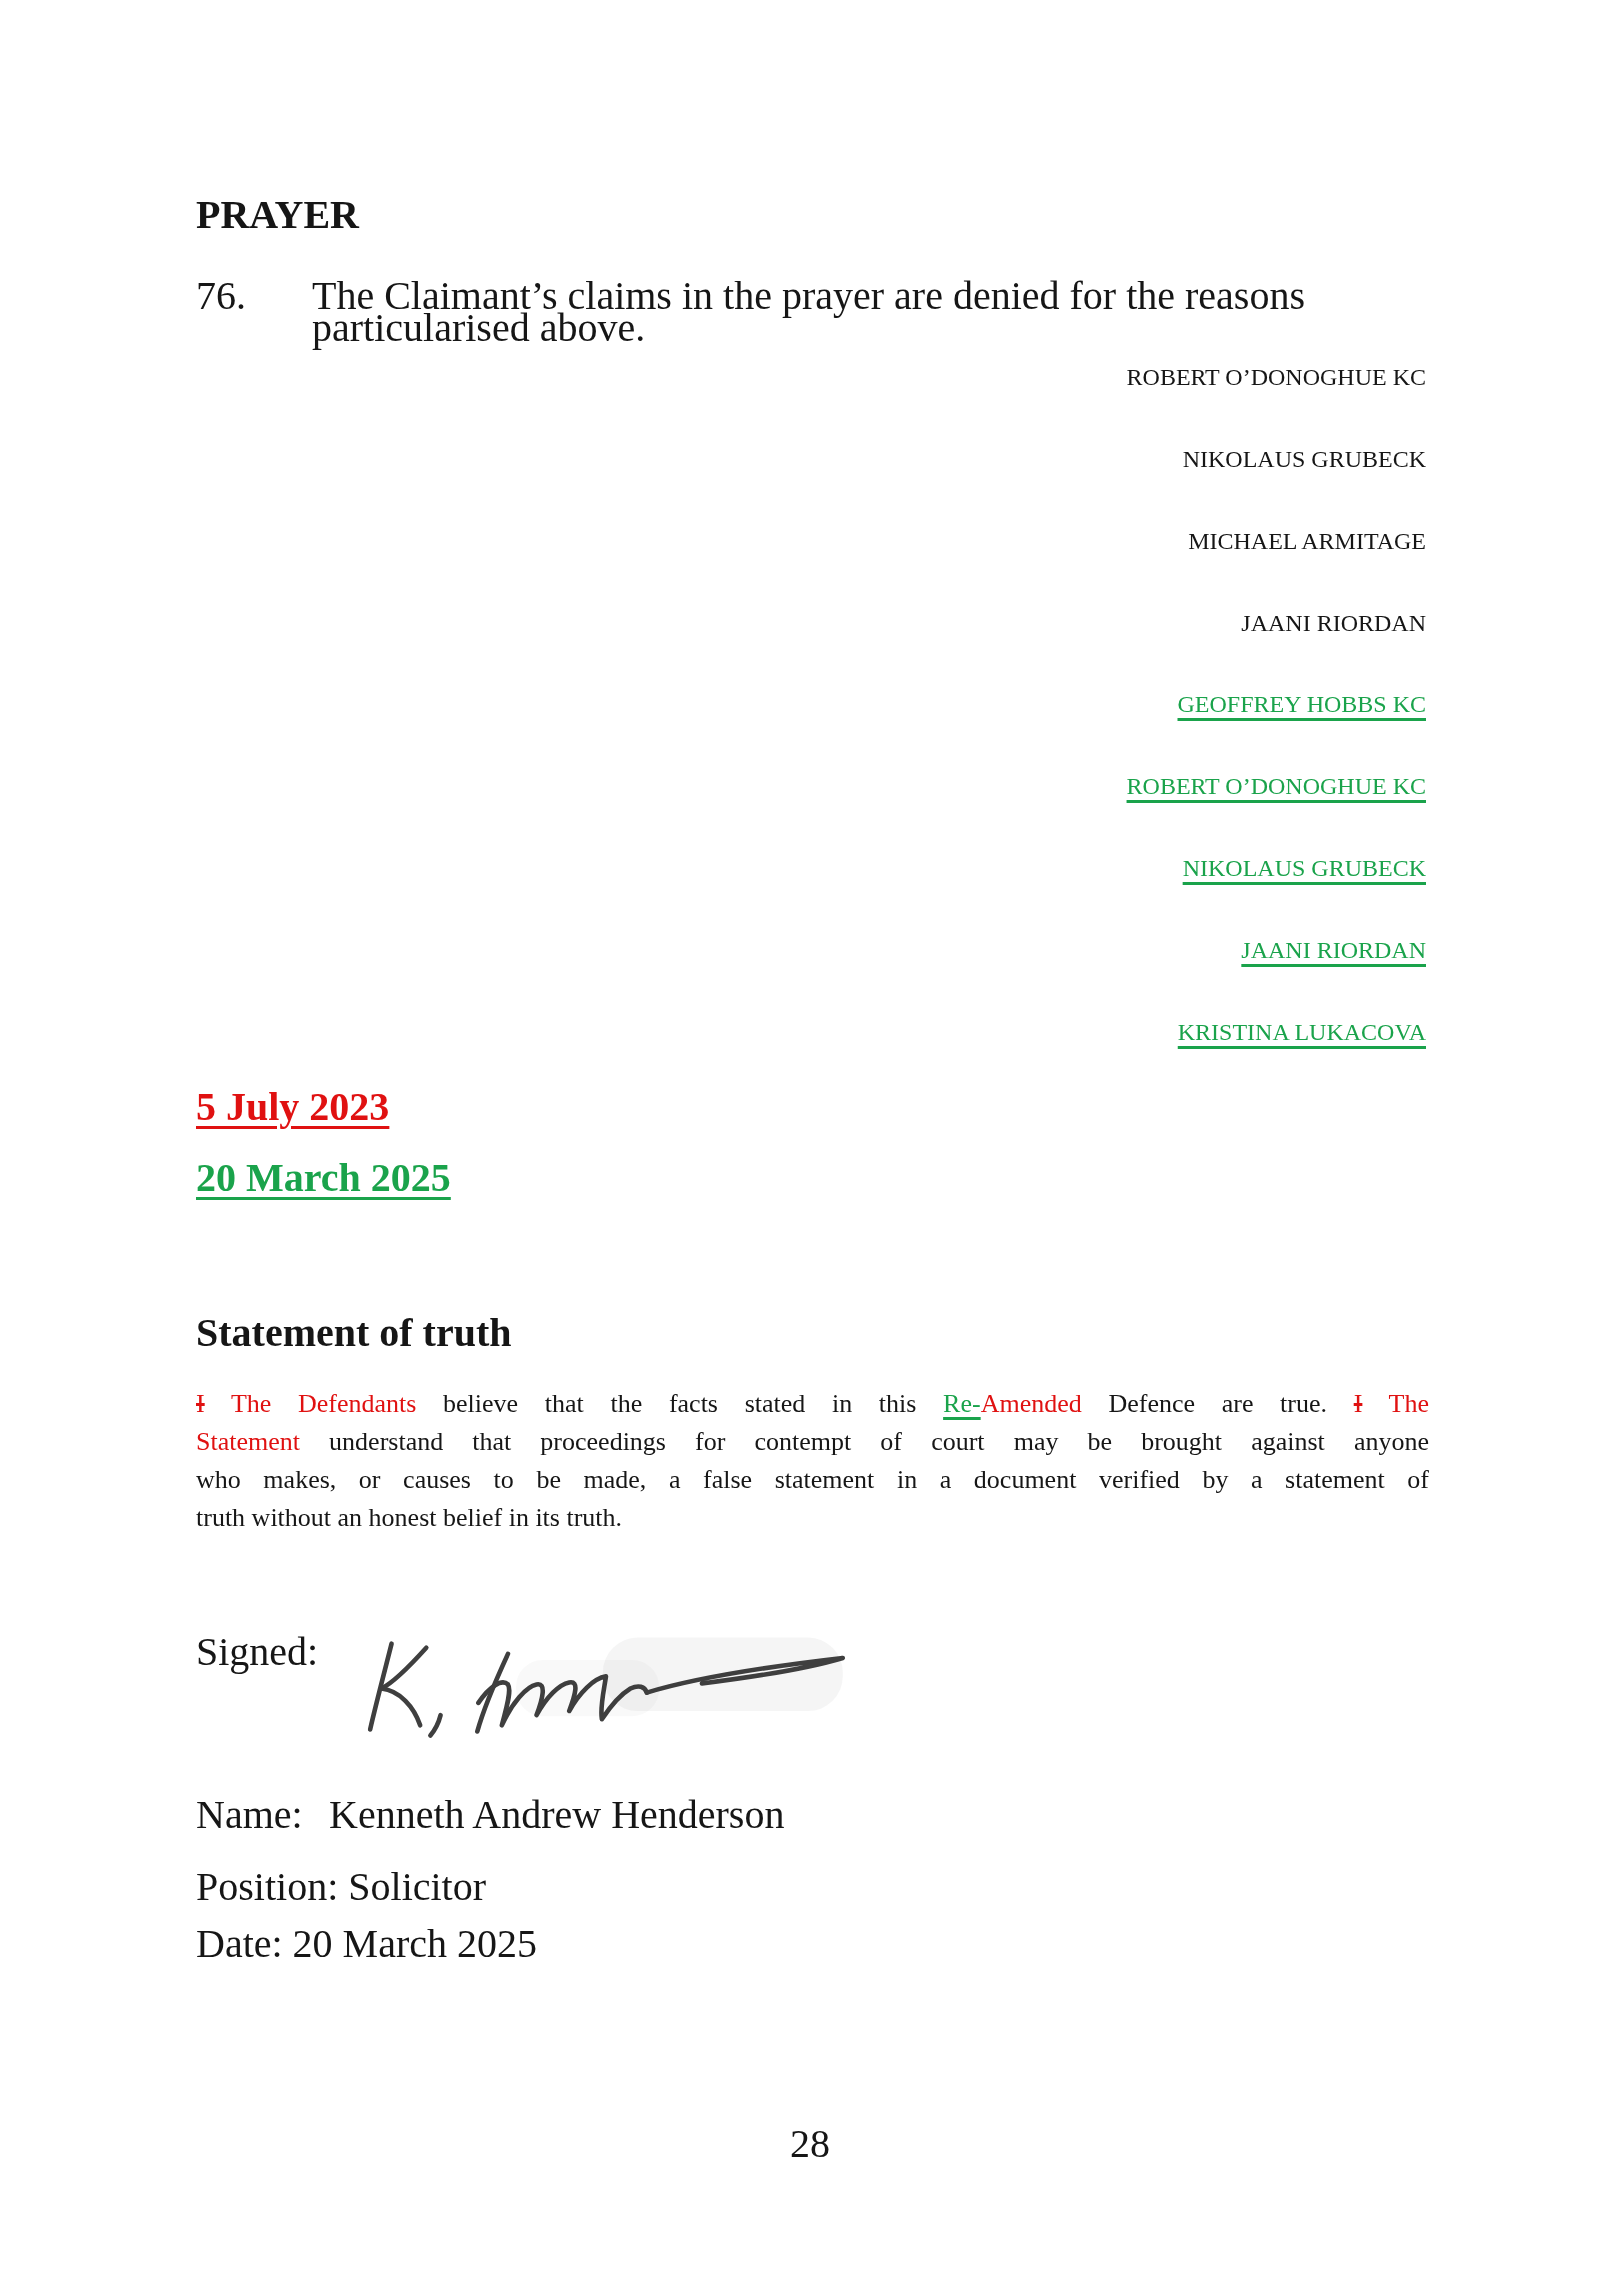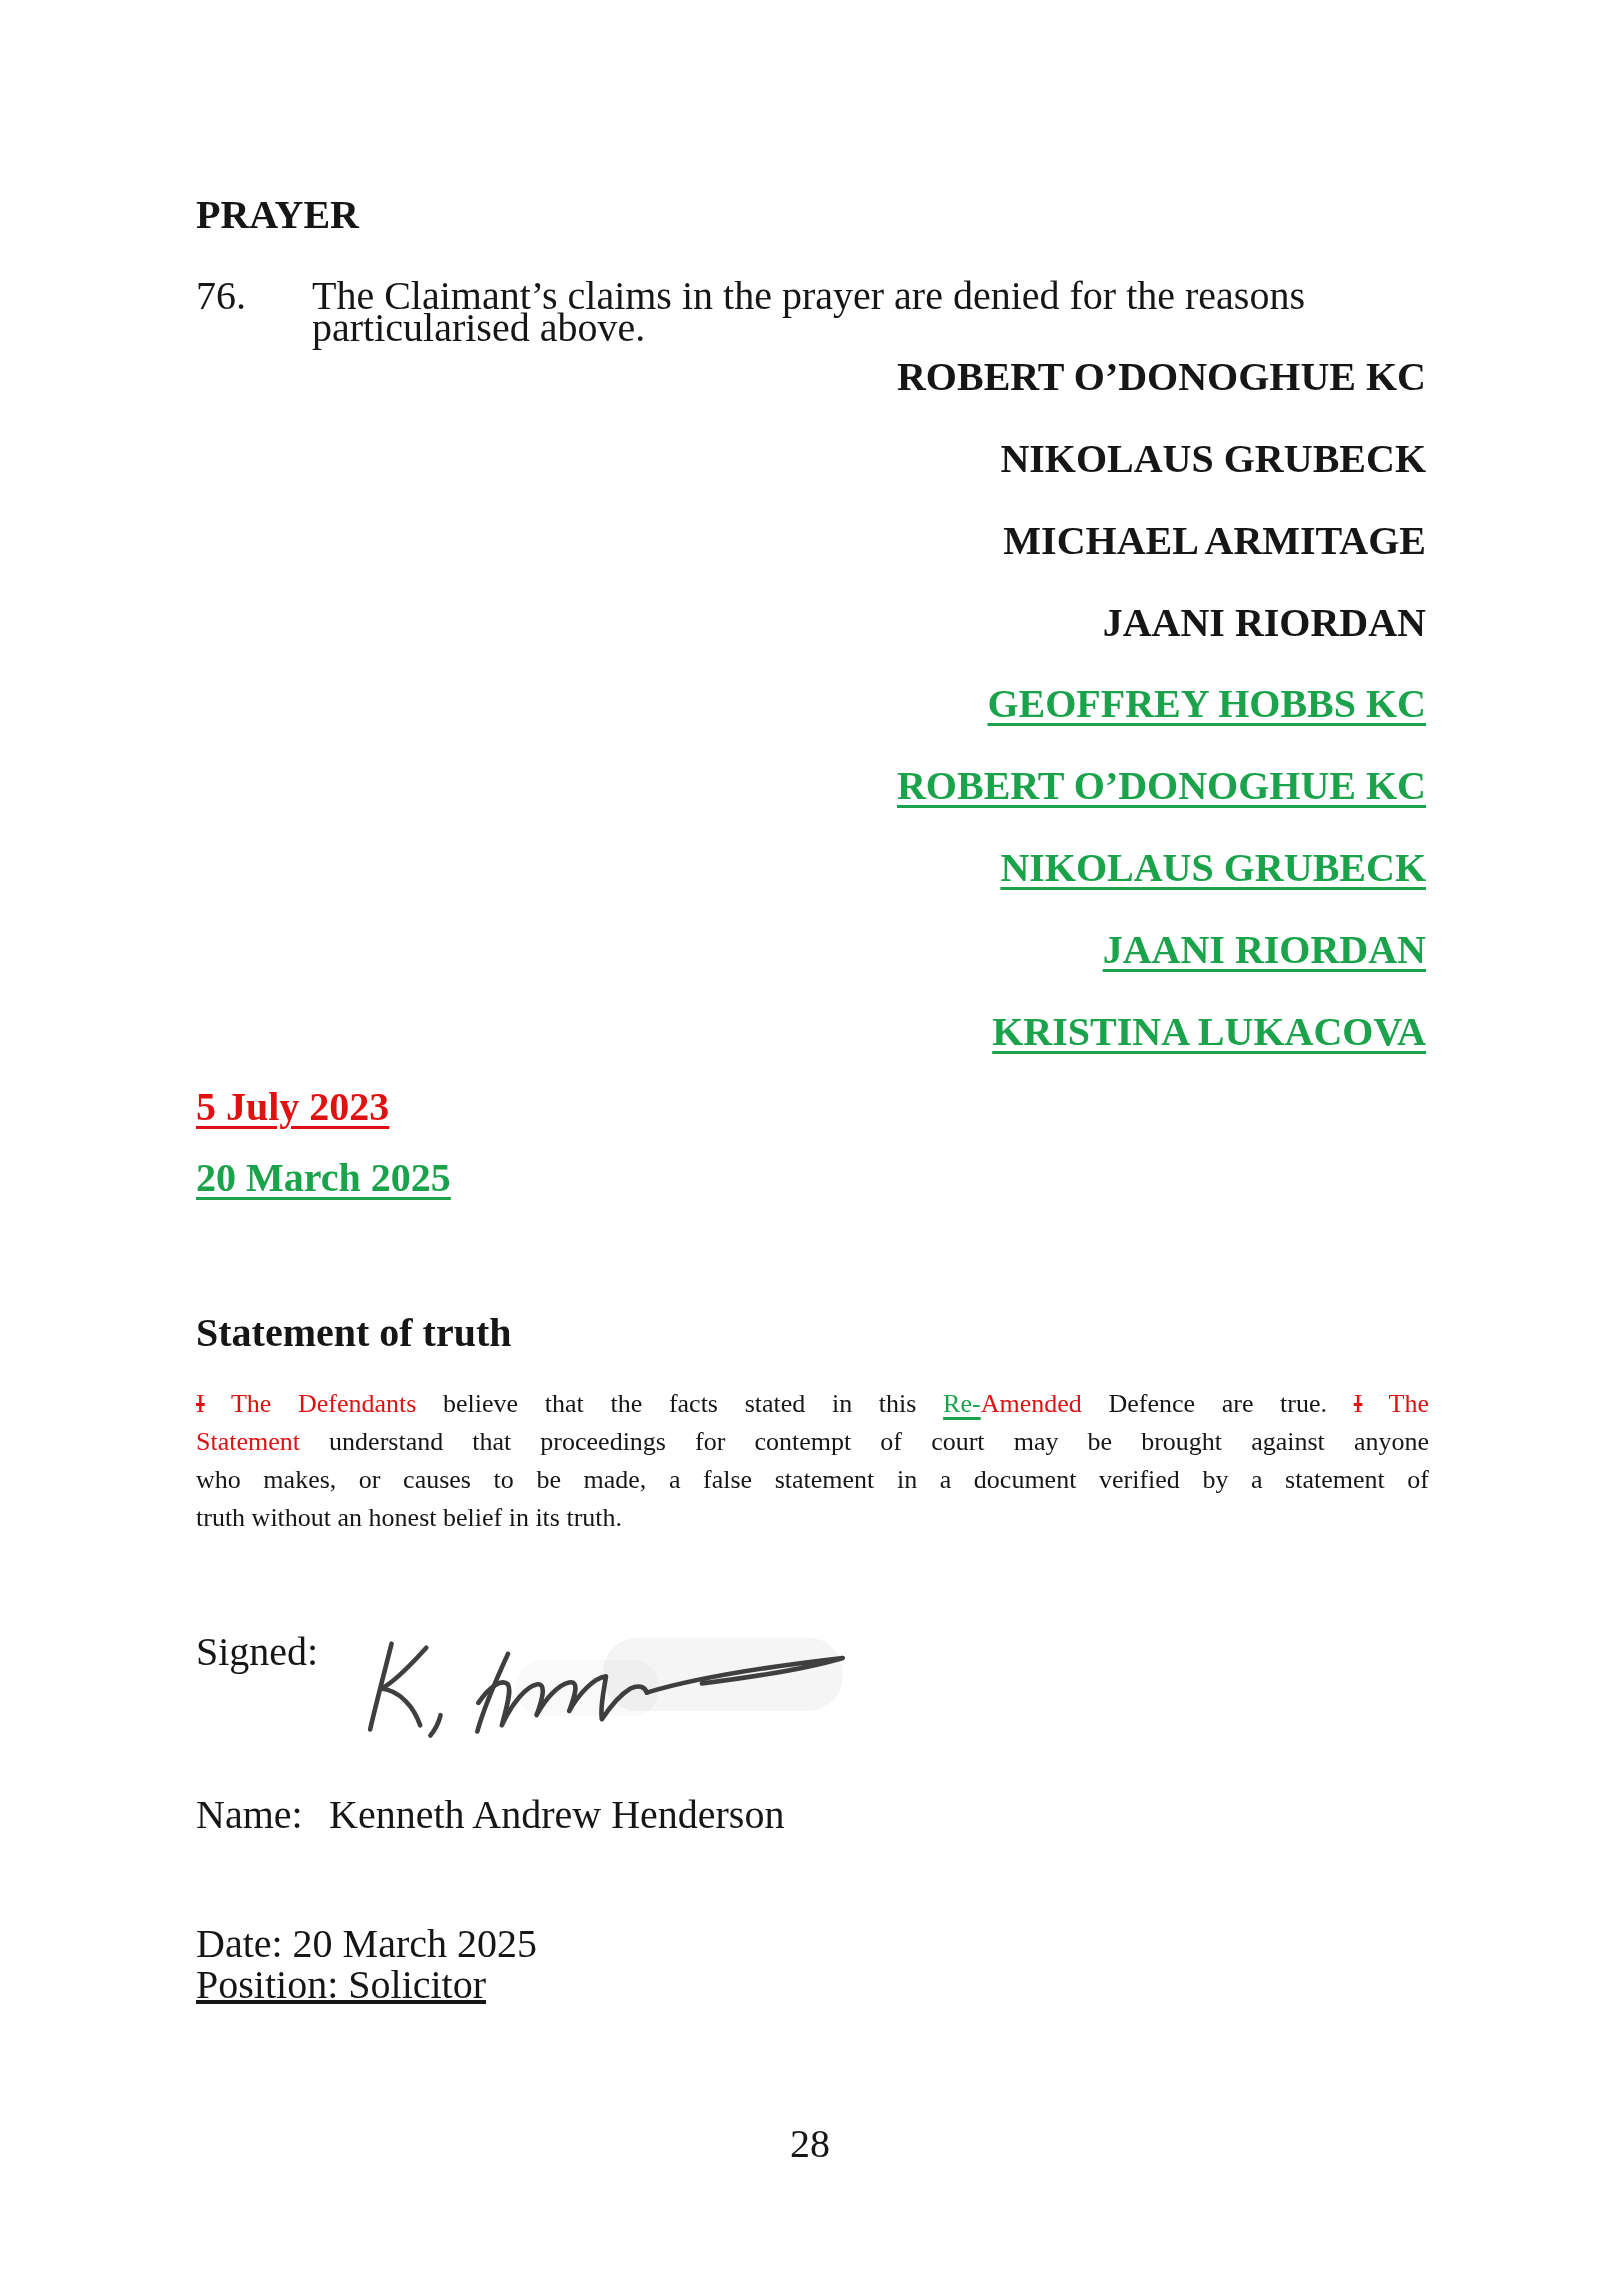--- a/index.html
+++ b/index.html
@@ -13,21 +13,21 @@
     overflow: hidden;
   }
   .abs { position: absolute; }
   .fs { font-size: 40px; line-height: 32px; }
 
   .heading { left: 196px; top: 199px; font-weight: bold; }
   .para76 { left: 196px; top: 280px; width: 1233px; display: flex; }
   .para76 .num { width: 116px; flex: 0 0 116px; }
 
   .names { left: 196px; right: 194px; top: 361px; text-align: right; }
-  .name-line { height: 82px; line-height: 32px; font-weight: bold; font-size: 40px; }
+  .name-line { height: 82px; line-height: 32px; font-weight: normal; font-size: 24px; }
   .names-amended .name-line {
     color: var(--green, #1aa34b);
     text-decoration: underline;
     text-decoration-thickness: 2.9px;
     text-underline-offset: 5.9px;
   }
 
   .date-old {
     left: 196px; top: 1091px; font-weight: bold;
     color: var(--red, #e01111);
@@ -57,21 +57,21 @@
     text-decoration-thickness: 2.5px;
     text-underline-offset: 4.9px;
   }
 
   .signed-label { left: 196px; top: 1636px; }
   .signature { left: 363px; top: 1629px; width: 490px; height: 113px; }
   .signature svg { width: 100%; height: 100%; display: block; }
 
   .name-row { left: 196px; top: 1767px; margin-top: 32px; }
   .name-row .label { display: inline-block; width: 133px; }
-  .position-row { left: 196px; top: 1969px; text-decoration: underline; }
+  .position-row { left: 196px; top: 1871px; }
   .daterow { left: 196px; top: 1928px; }
 
   .page-number { left: 0; right: 0; top: 2128px; text-align: center; }
 </style>
 </head>
 <body>
 
 <div class="page">
 
   <div class="abs fs heading">PRAYER</div>

